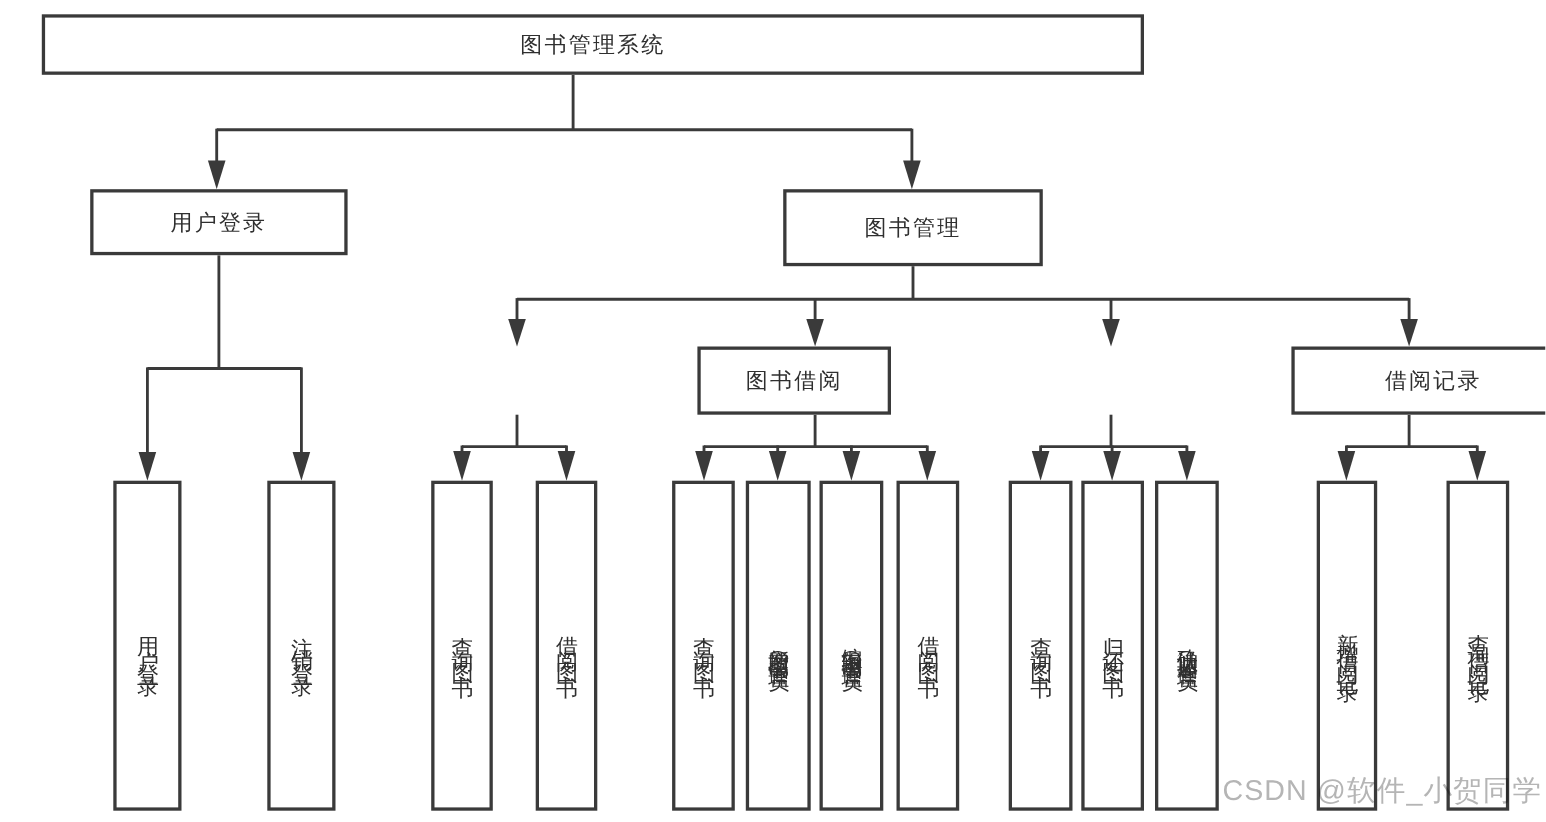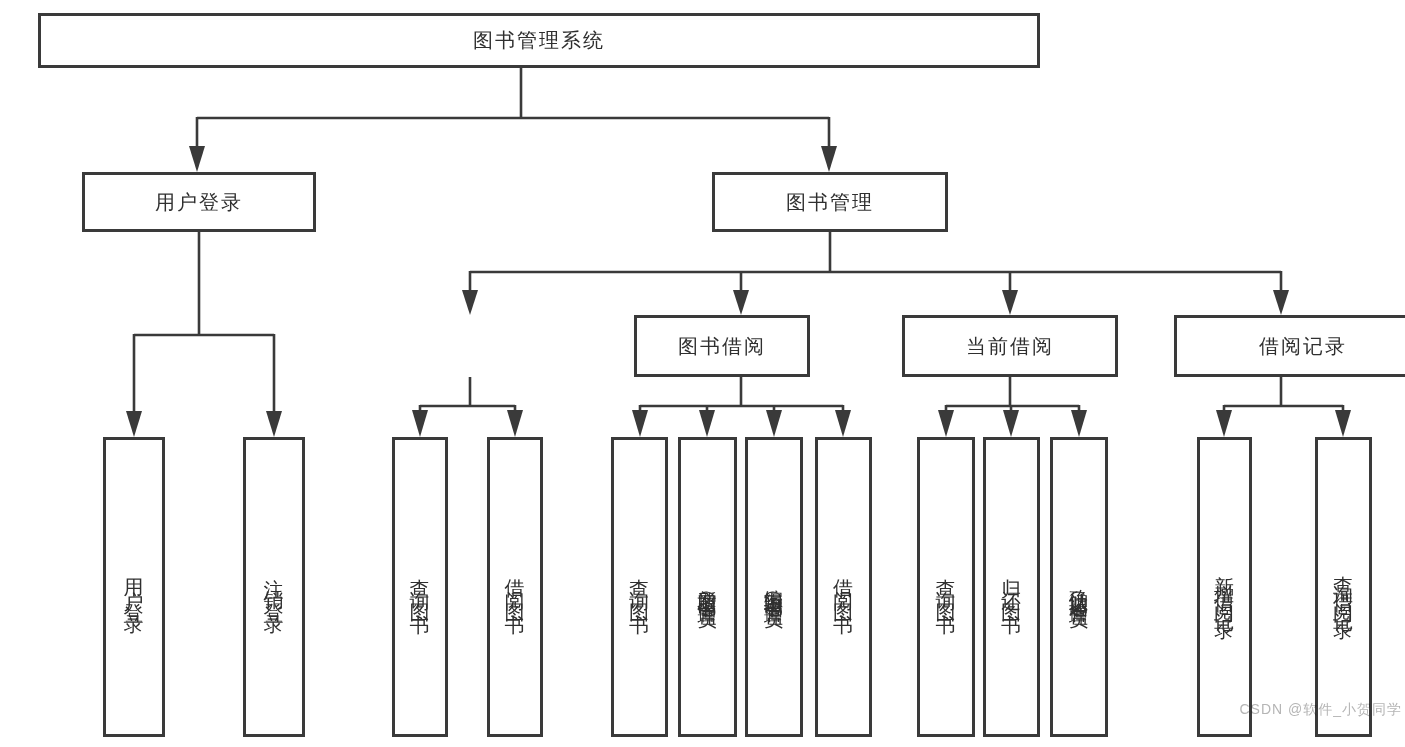--- a/index.html
+++ b/index.html
@@ -39,21 +39,21 @@
     text-orientation: mixed;
     letter-spacing: 12px;
     line-height: 1;
   }
   .ls-mid span  { letter-spacing: 9px; }
   .ls-tight span{ letter-spacing: 3px; font-size: 19px; }
   .watermark {
     position: absolute;
     top: 701px;
     right: 3px;
-    font-size: 14px;
+    font-size: 26px;
     color: var(--wm, #b5b5b5);
     letter-spacing: 1px;
     z-index: 5;
     mix-blend-mode: multiply;
     white-space: nowrap;
   }
 </style>
 </head>
 <body>
 
@@ -128,29 +128,26 @@
     </g>
   </svg>
 
   <div class="node" style="left:38px;top:13px;width:1002px;height:55px">
     <span>图书管理系统</span>
   </div>
 
   <div class="node" style="left:82px;top:172px;width:234px;height:60px">
     <span>用户登录</span>
   </div>
-  <div class="node" style="left:712px;top:172px;width:236px;height:60px">
+  <div class="node" style="left:712px;top:172px;width:236px;height:70px">
     <span>图书管理</span>
   </div>
 
   <div class="node" style="left:634px;top:315px;width:176px;height:62px">
     <span>图书借阅</span>
-  </div>
-  <div class="node" style="left:902px;top:315px;width:216px;height:62px">
-    <span>当前借阅</span>
   </div>
   <div class="node" style="left:1174px;top:315px;width:258px;height:62px">
     <span>借阅记录</span>
   </div>
 
   <div class="node vnode" style="left:103px;top:437px;width:62px;height:300px">
     <span>用户登录</span>
   </div>
   <div class="node vnode" style="left:243px;top:437px;width:62px;height:300px">
     <span>注销登录</span>

